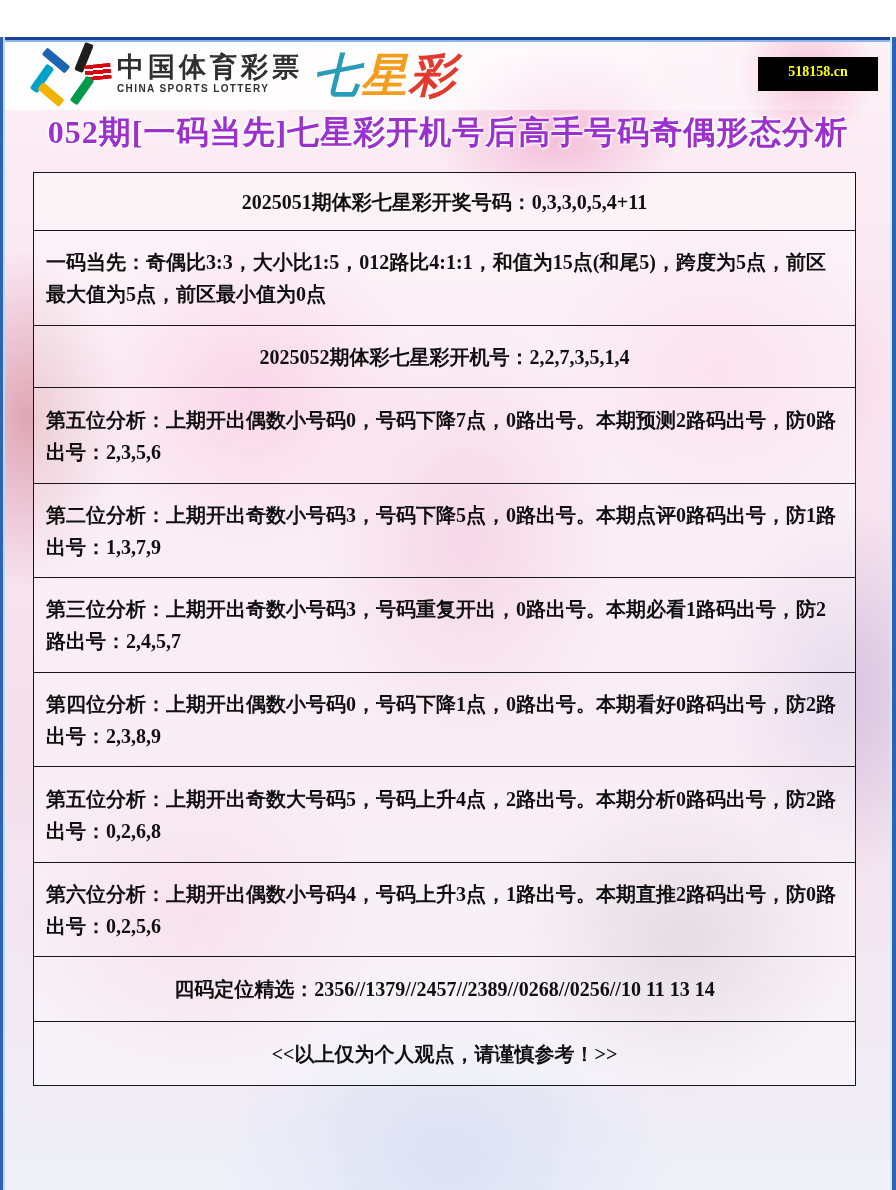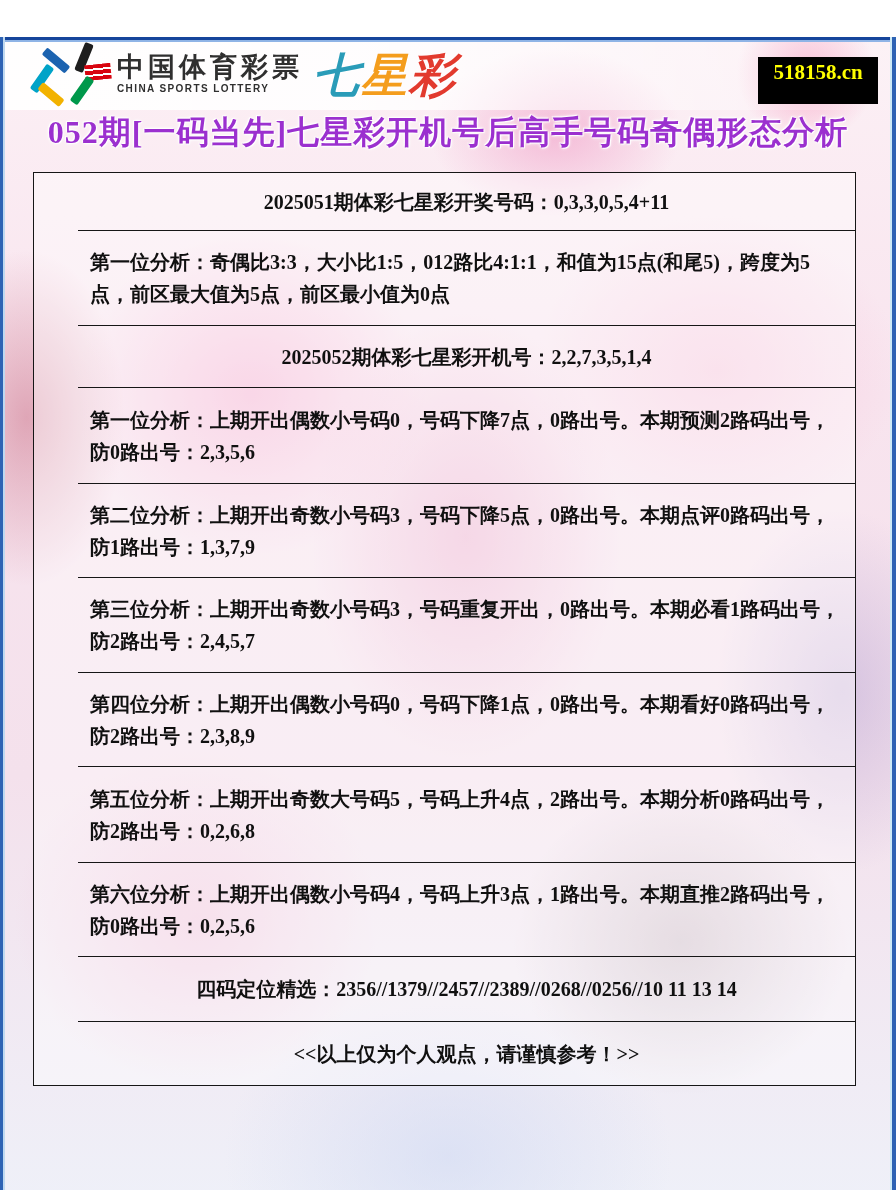--- a/index.html
+++ b/index.html
@@ -51,39 +51,39 @@
   .brand{ position:absolute; left:112px; top:10px; }
   .brand-cn{ font-size:27px; font-weight:bold; color:#2f2f2f; letter-spacing:4px; line-height:30px;
     font-family:"Liberation Sans","DejaVu Sans",sans-serif; }
   .brand-en{ font-size:10px; font-weight:bold; color:#2f2f2f; letter-spacing:1.4px; line-height:14px;
     font-family:"Liberation Sans","DejaVu Sans",sans-serif; }
   .game-name{ position:absolute; left:308px; top:8px; font-size:46px; font-weight:bold; font-style:italic;
     letter-spacing:2px; line-height:50px; font-family:"Liberation Sans","DejaVu Sans",sans-serif;
     text-shadow:1px 1px 0 rgba(255,255,255,0.8);text-align:right; }
   .gc0{ color:#2a9cb8; } .gc1{ color:#f49d1d; } .gc2{ color:#e23a2e; }
   .site-badge{
-    position:absolute; right:12px; top:15px; width:120px; height:47px; background:#000;
-    color:#ffff00; font-size:21px; font-weight:bold; text-align:center; line-height:30px;
+    position:absolute; right:12px; top:15px; width:120px; height:34px; background:#000;
+    color:#ffff00; font-size:14px; font-weight:bold; text-align:center; line-height:30px;
     font-family:"Liberation Serif","DejaVu Serif",serif; cursor:pointer;
   }
 
   
   .title{
     position:absolute; left:8px; top:74px; width:880px; z-index:5;
     font-size:32px; font-weight:bold; letter-spacing:1px; text-align:center;
     color:#9b30cf;
     text-shadow:0 0 3px #fff,0 0 4px #fff,1px 1px 0 rgba(255,255,255,0.9),-1px -1px 0 rgba(255,255,255,0.9);
     white-space:nowrap;
   }
 
   
   .board{
     position:absolute; left:33px; top:135px; width:823px; z-index:5;
     border:1px solid #161616; background:rgba(255,255,255,0.42);
-    display:flex; flex-direction:column;padding-left:44px;
+    display:flex; flex-direction:column;
   }
   .row{
     display:flex; flex-direction:column; justify-content:center;
     font-size:20px; font-weight:bold; color:#101010; line-height:32px;
     border-top:1px solid #161616; padding:0 10px 0 12px;
   }
   .row:first-child{ border-top:none; }
   .row.center{ align-items:center; text-align:center; padding:0 6px; }
   .r1{height:57px;} .r2{height:95px;} .r3{height:62px;} .r4{height:96px;}
   .r5{height:94px;} .r6{height:95px;} .r7{height:94px;} .r8{height:96px;}
@@ -113,23 +113,23 @@
       <div class="brand-en">CHINA SPORTS LOTTERY</div>
     </div>
     <div class="game-name"><span class="gc0">七</span><span class="gc1">星</span><span class="gc2">彩</span></div>
     <div class="site-badge">518158.cn</div>
   </div>
 
   <div class="title">052期[一码当先]七星彩开机号后高手号码奇偶形态分析</div>
 
   <div class="board">
     <div class="row center r1">2025051期体彩七星彩开奖号码：0,3,3,0,5,4+11</div>
-    <div class="row r2">第一位分析：奇偶比3:3，大小比1:5，012路比4:1:1，和值为15点(和尾5)，跨度为5点，前区最大值为5点，前区最小值为0点</div>
+    <div class="row r2">一码当先：奇偶比3:3，大小比1:5，012路比4:1:1，和值为15点(和尾5)，跨度为5点，前区最大值为5点，前区最小值为0点</div>
     <div class="row center r3">2025052期体彩七星彩开机号：2,2,7,3,5,1,4</div>
-    <div class="row r4">第一位分析：上期开出偶数小号码0，号码下降7点，0路出号。本期预测2路码出号，防0路出号：2,3,5,6</div>
+    <div class="row r4">第五位分析：上期开出偶数小号码0，号码下降7点，0路出号。本期预测2路码出号，防0路出号：2,3,5,6</div>
     <div class="row r5">第二位分析：上期开出奇数小号码3，号码下降5点，0路出号。本期点评0路码出号，防1路出号：1,3,7,9</div>
     <div class="row r6">第三位分析：上期开出奇数小号码3，号码重复开出，0路出号。本期必看1路码出号，防2路出号：2,4,5,7</div>
     <div class="row r7">第四位分析：上期开出偶数小号码0，号码下降1点，0路出号。本期看好0路码出号，防2路出号：2,3,8,9</div>
     <div class="row r8">第五位分析：上期开出奇数大号码5，号码上升4点，2路出号。本期分析0路码出号，防2路出号：0,2,6,8</div>
     <div class="row r9">第六位分析：上期开出偶数小号码4，号码上升3点，1路出号。本期直推2路码出号，防0路出号：0,2,5,6</div>
     <div class="row center r11">四码定位精选：2356//1379//2457//2389//0268//0256//10 11 13 14</div>
     <div class="row center r12">&lt;&lt;以上仅为个人观点，请谨慎参考！&gt;&gt;</div>
   </div>
 
 </div>

